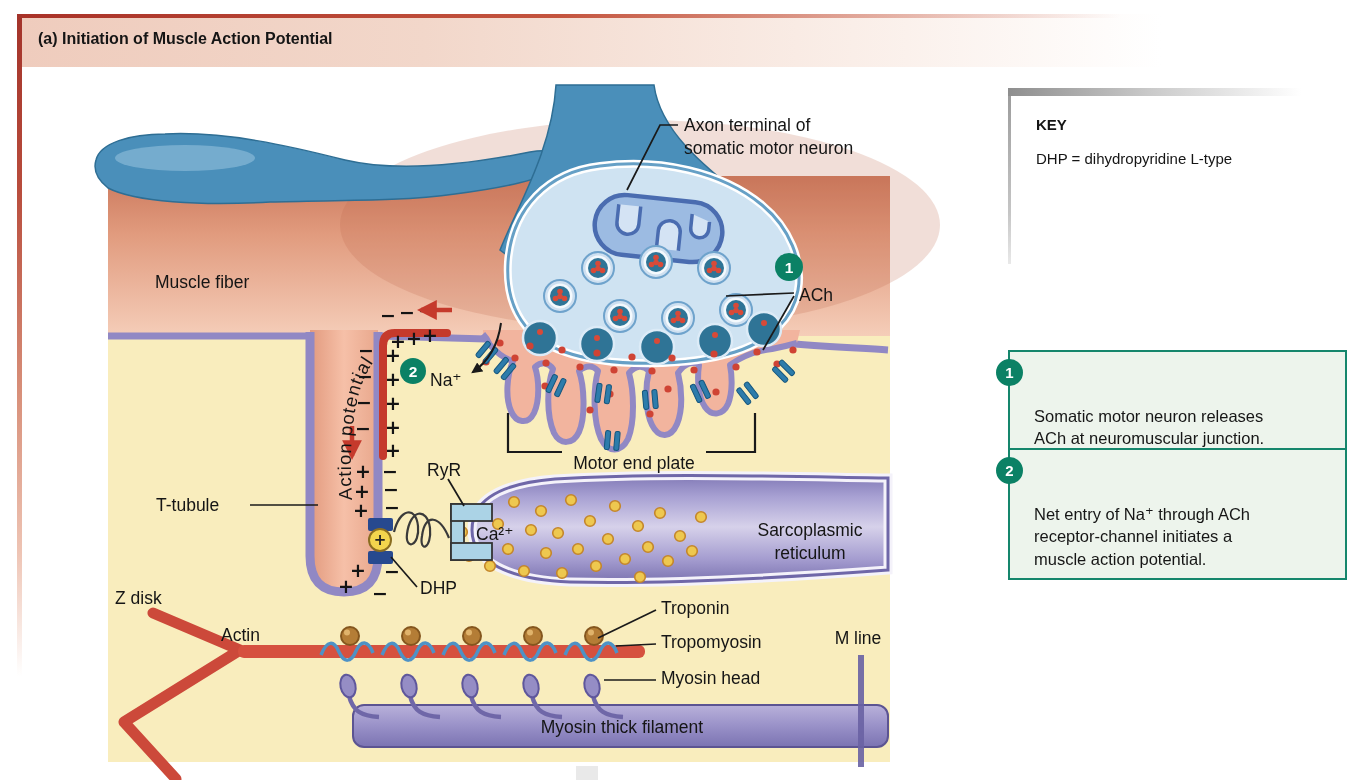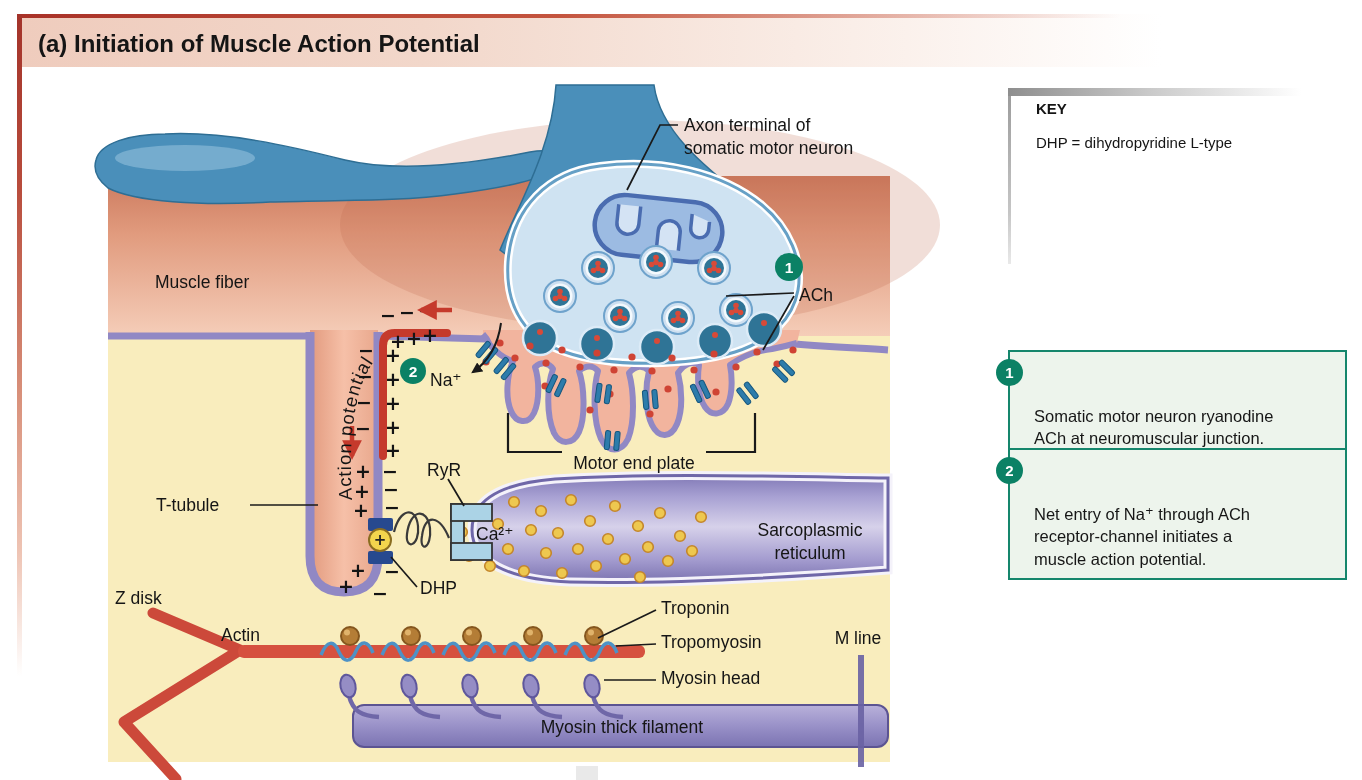--- a/index.html
+++ b/index.html
@@ -3,30 +3,30 @@
 <meta charset="utf-8">
 <style>
   html,body{margin:0;padding:0;background:#fff;}
   .stage{position:relative;width:1362px;height:780px;background:#fff;overflow:hidden;
          font-family:"Liberation Sans","DejaVu Sans",sans-serif;}
   
   .titlebar{position:absolute;left:22px;top:14px;right:0;height:53px;
     background:linear-gradient(90deg,#efccbd 0%,#f2d7ca 30%,#faeee8 62%,#ffffff 85%);}
   .titlebar::before{content:"";position:absolute;left:0;top:0;right:0;height:4px;
     background:linear-gradient(90deg,#a93228 0%,#c4543e 40%,rgba(255,255,255,0) 82%);}
-  .titlebar .title-text{display:block;padding:16px 0 0 16px;font-size:24px;font-weight:bold;color:#151515;}
+  .titlebar .title-text{display:block;padding:16px 0 0 16px;font-size:16px;font-weight:bold;color:#151515;}
   .left-red-bar{position:absolute;left:17px;top:14px;width:5px;height:690px;
     background:linear-gradient(180deg,#a3332a 0%,#b84c3c 25%,#d8907a 55%,#eec4b4 78%,rgba(255,255,255,0) 96%);}
   
   .key-box{position:absolute;left:1008px;top:88px;width:312px;color:#151515;}
   .key-topbar{position:absolute;left:0;top:0;width:100%;height:8px;
     background:linear-gradient(90deg,#8e8e8e 0%,#c9c9c9 45%,#ffffff 94%);}
   .key-leftbar{position:absolute;left:0;top:8px;width:3px;height:168px;
     background:linear-gradient(180deg,#9d9d9d 0%,#c6c6c6 70%,#e9e9e9 100%);}
-  .key-content{padding:12px 0 0 28px;font-size:15px;line-height:1.25;}
+  .key-content{padding:28px 0 0 28px;font-size:15px;line-height:1.25;}
   .key-heading{font-weight:bold;margin:0 0 15px 0;}
   .key-def{margin:12px 0 5px 0;}
   .key-def-indent{margin:0 0 17px 54px;}
   
   .callout{position:absolute;left:1008px;width:339px;box-sizing:border-box;
     border:2.5px solid #15866c;background:#edf4ec;padding:8px 10px 8px 24px;
     font-size:16.5px;line-height:1.36;color:#161616;white-space:pre-line;}
   .callout-1{top:350px;min-height:63px;}
   .callout-2{top:448px;min-height:85px;}
   .callout-badge{position:absolute;left:-14px;top:7px;width:27px;height:27px;border-radius:50%;
@@ -462,21 +462,21 @@
     <div class="key-topbar"></div>
     <div class="key-leftbar"></div>
     <div class="key-content">
       <p class="key-heading">KEY</p>
       <p class="key-def">DHP = dihydropyridine L-type</p>
     </div>
   </div>
 
   <div class="callout callout-1">
     <span class="callout-badge">1</span>
-    <span>Somatic motor neuron ryanodine
+    <span>Somatic motor neuron releases
 ACh at neuromuscular junction.</span>
   </div>
   <div class="callout callout-2">
     <span class="callout-badge">2</span>
     <span>Net entry of Na⁺ through ACh
 receptor-channel initiates a
 muscle action potential.</span>
   </div>
 
 </div>

